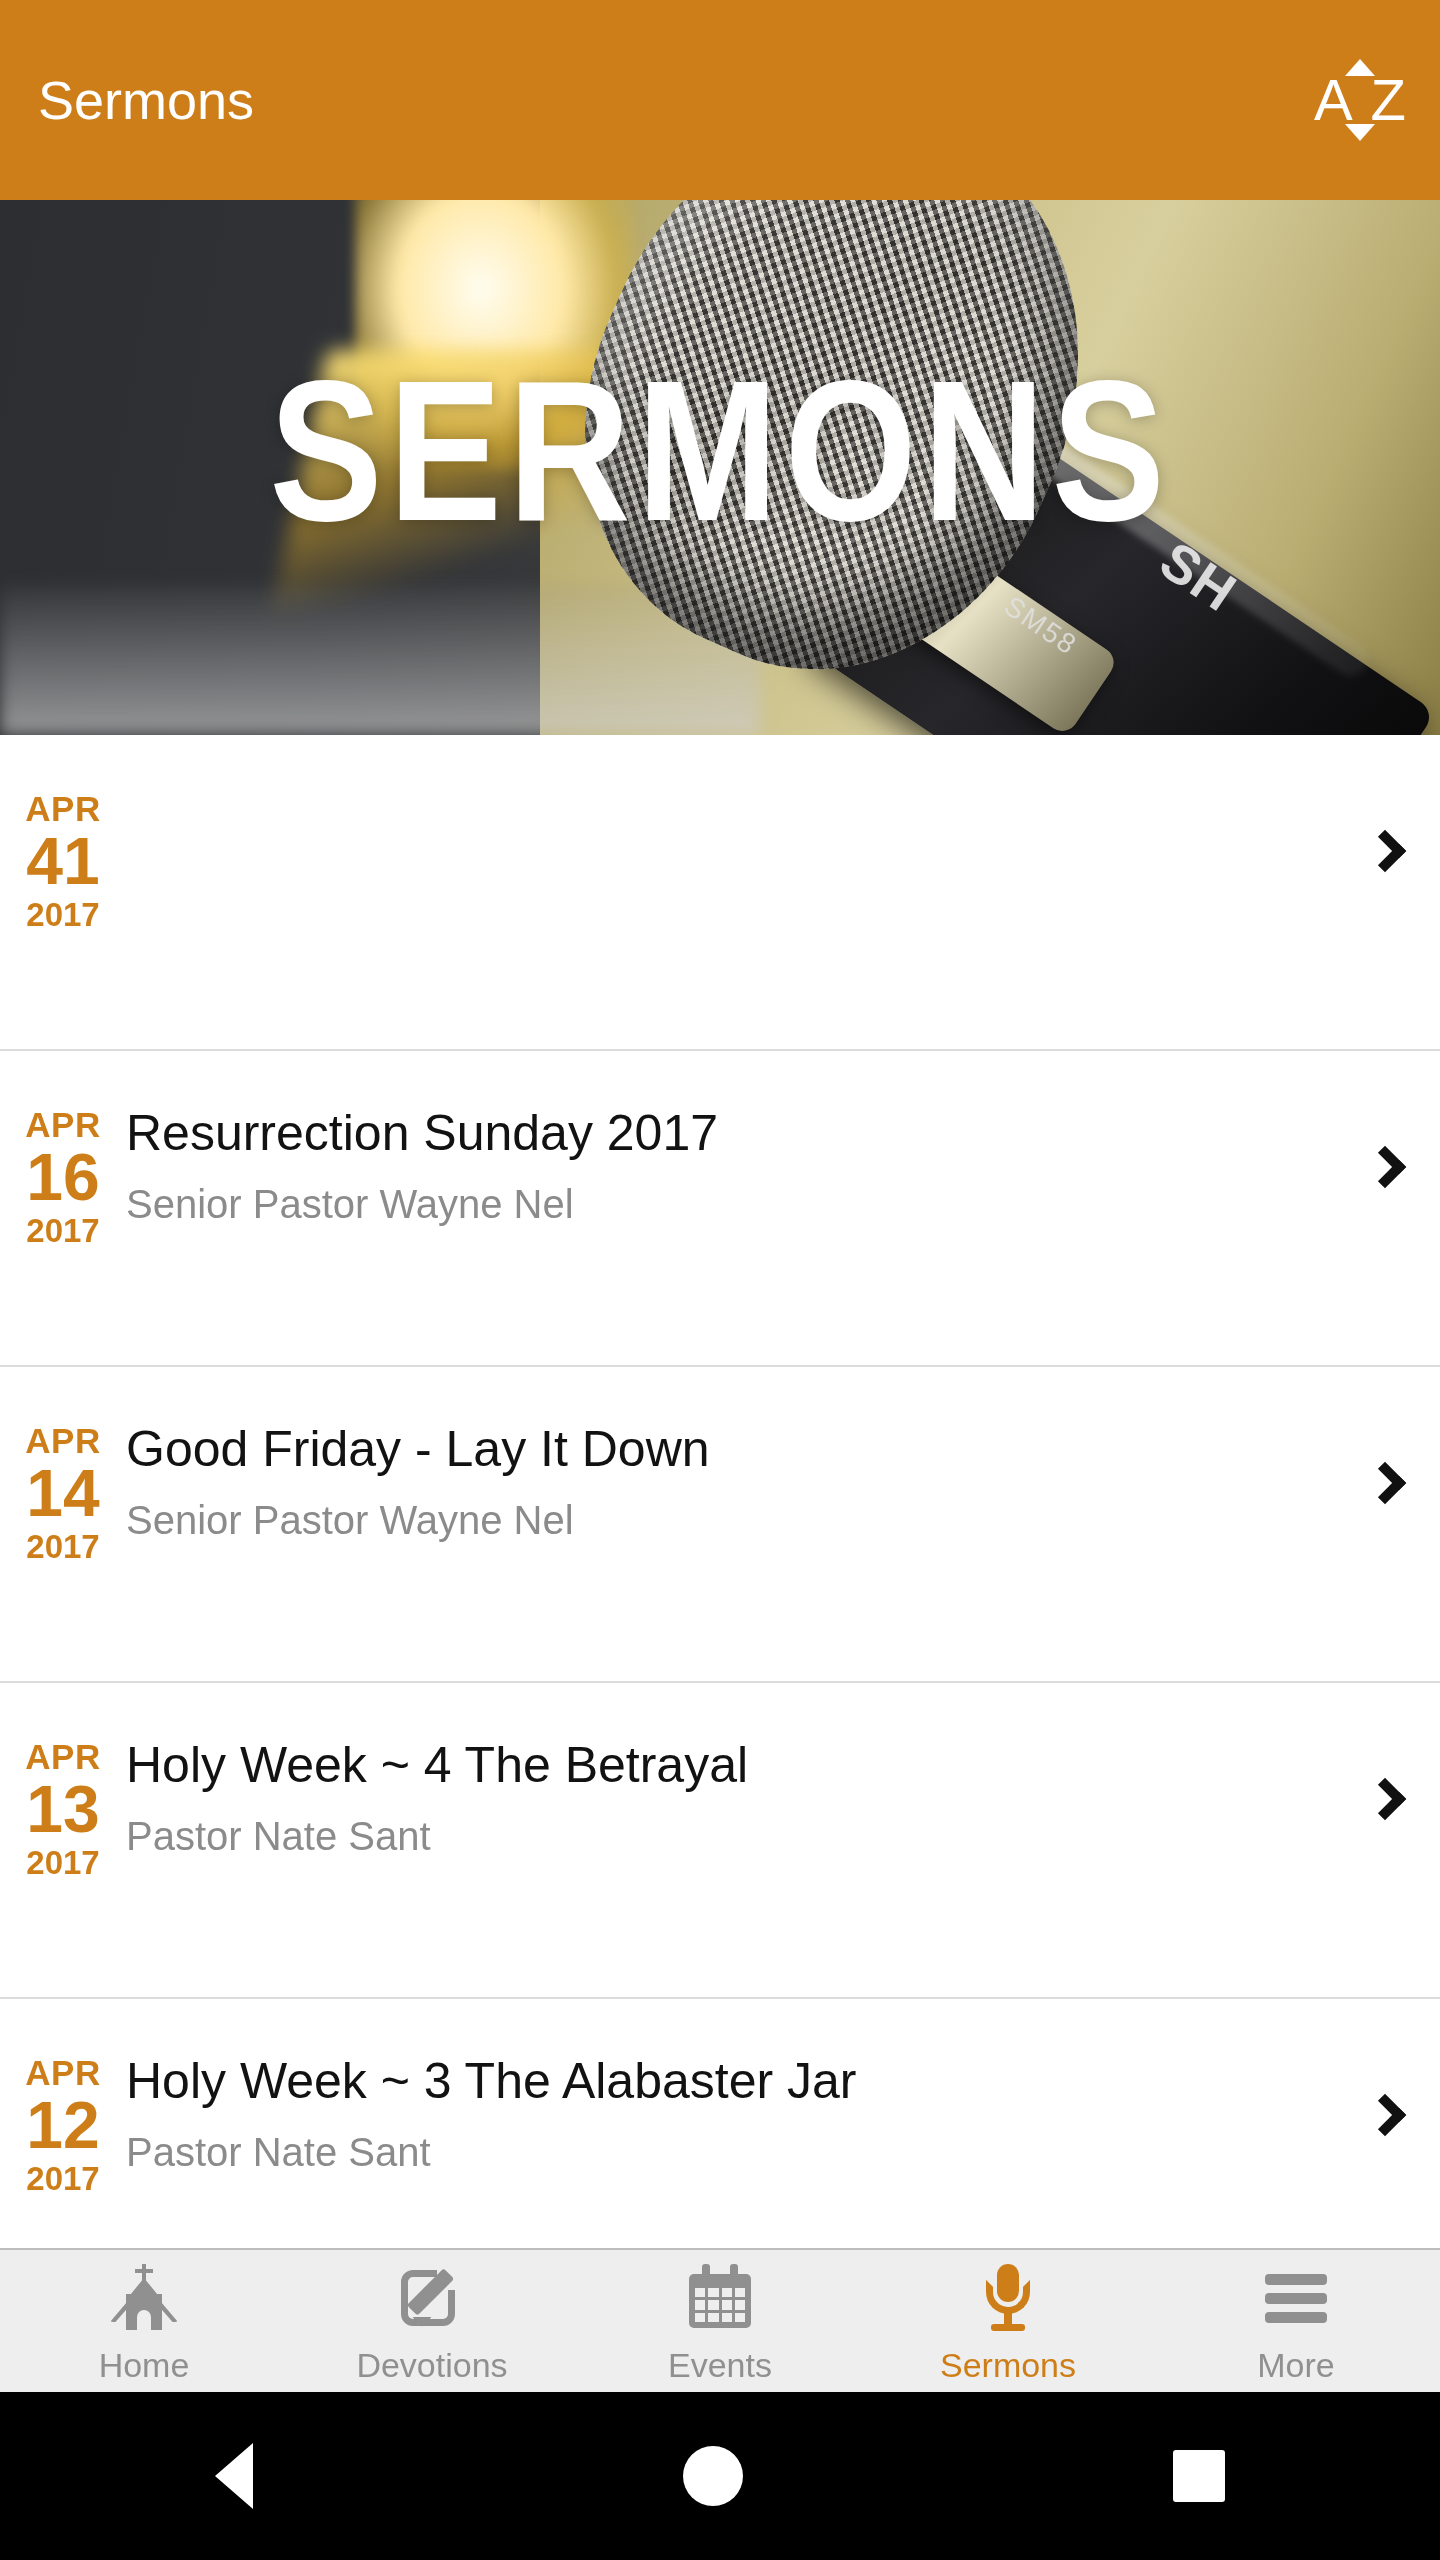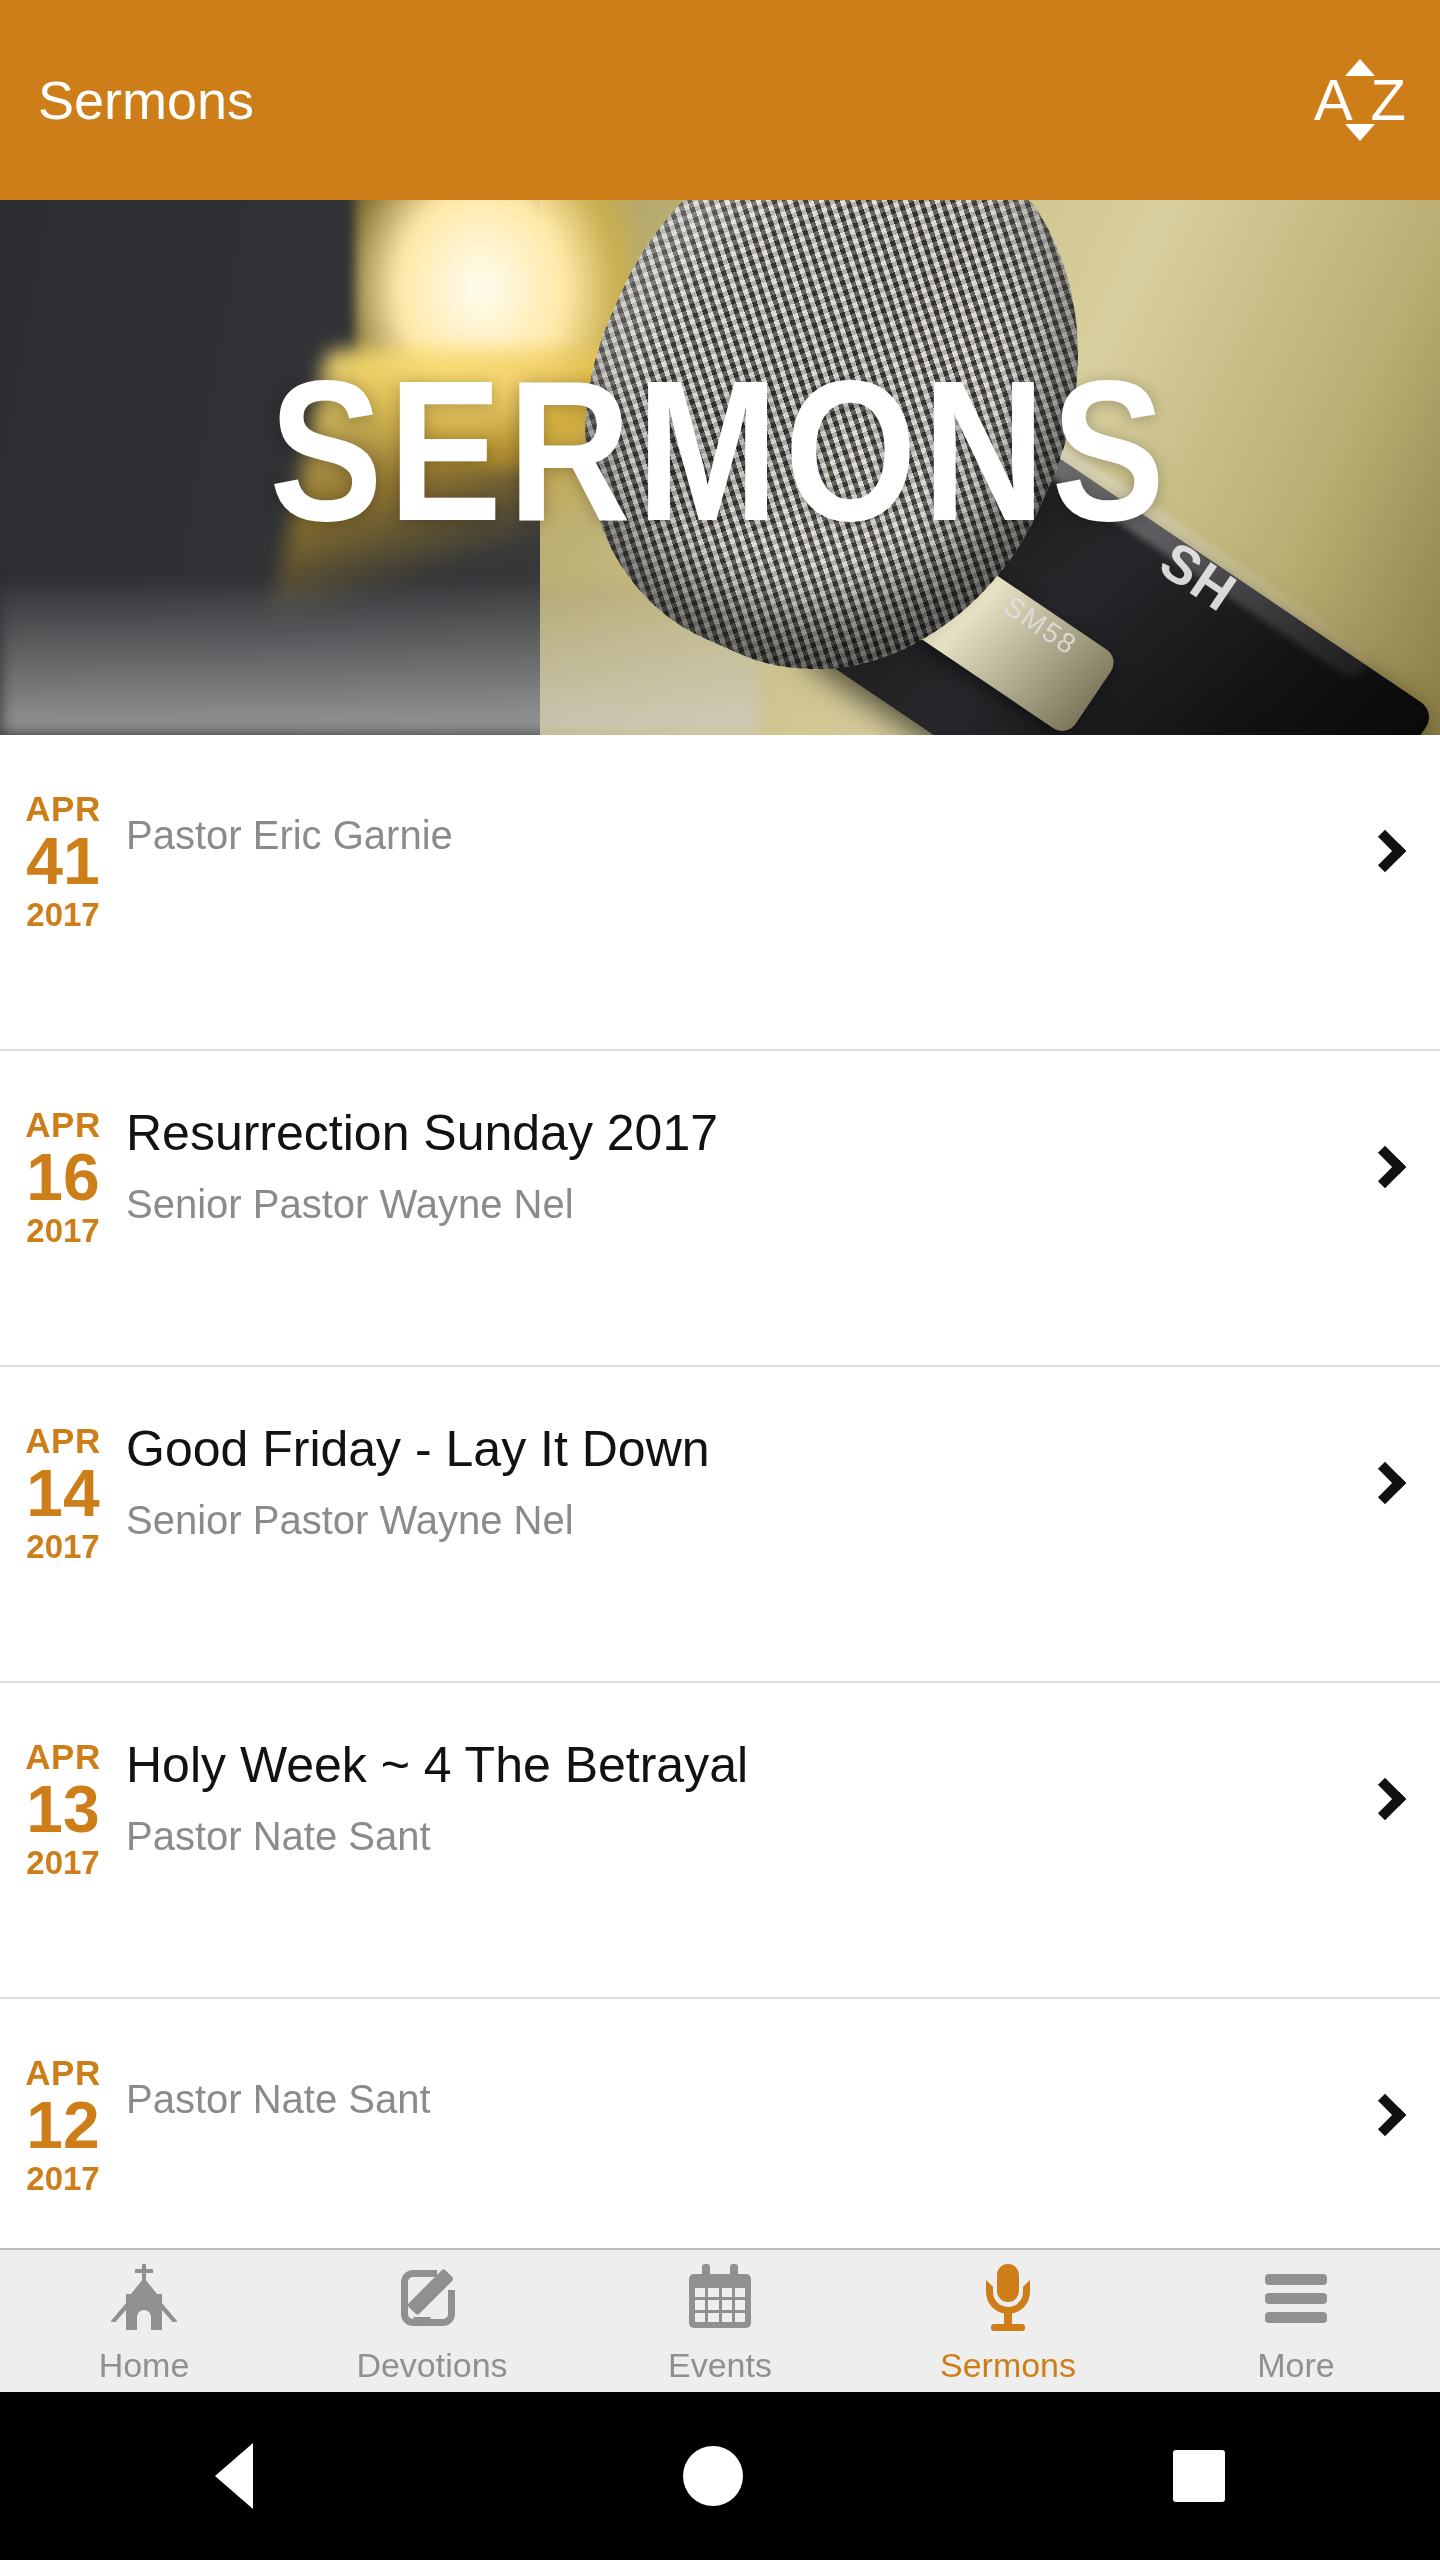--- a/index.html
+++ b/index.html
@@ -335,21 +335,20 @@
 
   <div class="list">
 
     <div class="row">
       <div class="date">
         <span class="date-mon">APR</span>
         <span class="date-day">41</span>
         <span class="date-year">2017</span>
       </div>
       <div class="rowtext">
-        <div class="row-sub">Pastor Eric Garnie</div>
       </div>
       <div class="chevron">
           <span class="chev-glyph"></span>
         </div>
     </div>
 
     <div class="row">
       <div class="date">
         <span class="date-mon">APR</span>
         <span class="date-day">16</span>
@@ -394,20 +393,21 @@
         </div>
     </div>
 
     <div class="row">
       <div class="date">
         <span class="date-mon">APR</span>
         <span class="date-day">12</span>
         <span class="date-year">2017</span>
       </div>
       <div class="rowtext">
+        <div class="row-title">Holy Week ~ 3 The Alabaster Jar</div>
         <div class="row-sub">Pastor Nate Sant</div>
       </div>
       <div class="chevron">
           <span class="chev-glyph"></span>
         </div>
     </div>
 
     <div class="row partial"></div>
   </div>
 

